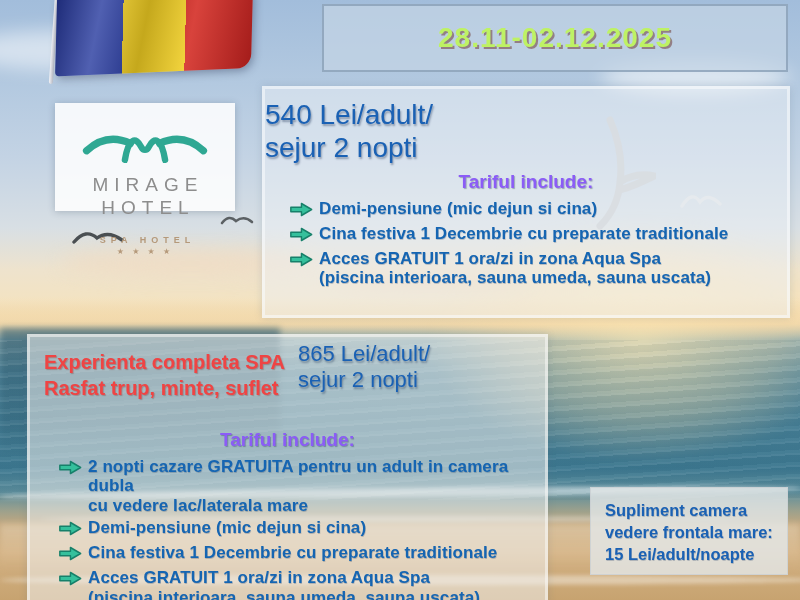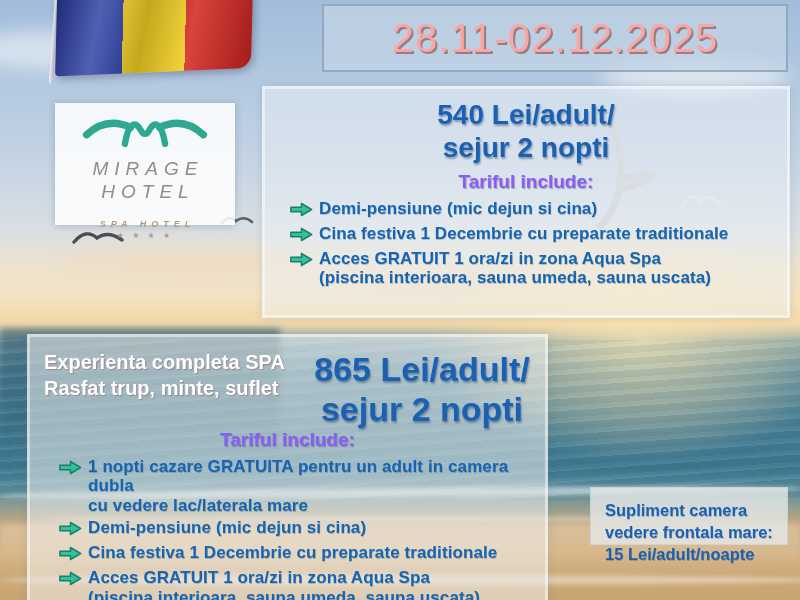--- a/index.html
+++ b/index.html
@@ -45,59 +45,59 @@
   .flag-pole{position:absolute;left:18px;top:0;width:4px;height:92px;
     background:linear-gradient(90deg,#f4f4f8,#b9bcc6);transform:rotate(4deg);border-radius:2px;}
   .flag{position:absolute;left:22px;top:2px;width:196px;height:78px;
     background:linear-gradient(90deg,#2a3da0 0 34%,#f0cd1e 34% 66%,#d2241c 66% 100%);
     transform:rotate(-2.5deg) skewX(-4deg);
     border-radius:0 6px 14px 4px;
     box-shadow:2px 3px 8px rgba(20,30,60,0.35);}
   .flag .shade{position:absolute;inset:0;border-radius:inherit;
     background:linear-gradient(100deg, rgba(0,0,20,0.28) 0%, rgba(255,255,255,0.18) 22%, rgba(0,0,20,0.18) 45%, rgba(255,255,255,0.14) 68%, rgba(0,0,20,0.22) 100%);}
   
-  .logo-box{position:absolute;left:55px;top:103px;width:180px;height:122px;
+  .logo-box{position:absolute;left:55px;top:103px;width:180px;height:108px;
     background:rgba(255,255,255,0.86);box-shadow:0 1px 7px rgba(40,60,80,0.25);
-    display:flex;flex-direction:column;align-items:center;justify-content:flex-start;padding-top:8px;box-sizing:border-box;font-style:italic;}
+    display:flex;flex-direction:column;align-items:center;justify-content:flex-start;padding-top:24px;box-sizing:border-box;}
   .logo-name{color:#8d8d8d;font-size:19px;letter-spacing:6px;font-weight:400;line-height:1.22;text-indent:6px;}
   .logo-sub{color:#b5997a;font-size:9px;letter-spacing:5px;font-weight:700;margin-top:16px;text-indent:5px;}
   .logo-stars{color:#b5997a;font-size:8px;letter-spacing:3px;margin-top:2px;}
   
   .panel{position:absolute;box-sizing:border-box;}
   .date-box{left:322px;top:4px;width:466px;height:68px;
     background:rgba(195,212,229,0.72);border:2px solid rgba(124,147,172,0.65);
     display:flex;align-items:center;justify-content:center;}
-  .date-text{font-size:40px;font-weight:400;color:#fca5a5;letter-spacing:1px;
+  .date-text{font-size:28px;font-weight:700;color:#bef264;letter-spacing:1px;
     text-shadow:2px 2px 0 rgba(96,28,18,0.45);}
   .offer1-box{left:262px;top:86px;width:528px;height:232px;
     background:rgba(238,243,247,0.48);border:3px solid rgba(250,252,254,0.55);
     box-shadow:0 0 8px rgba(90,110,130,0.2);}
   .offer2-box{left:27px;top:334px;width:521px;height:270px;
     background:rgba(241,241,239,0.55);border:3px solid rgba(252,252,250,0.5);border-bottom:none;
     box-shadow:0 0 8px rgba(90,110,130,0.2);}
-  .suppl-box{left:590px;top:487px;width:198px;height:58px;
+  .suppl-box{left:590px;top:487px;width:198px;height:88px;
     background:rgba(227,230,231,0.82);border:1px solid rgba(200,205,210,0.7);
     padding:12px 0 0 14px;}
   
-  .price{color:#1a61b4;font-weight:700;text-align:center;line-height:1.18;
+  .price{color:#1a61b4;font-weight:400;line-height:1.18;
     text-shadow:1px 2px 2px rgba(25,45,80,0.4);}
   .offer1-box .price{margin-top:9px;font-size:28px;}
   .includes{color:#8b5cf6;font-weight:800;font-size:19px;text-align:center;
     text-shadow:1px 1px 1px rgba(25,45,80,0.35);}
   .offer1-box .includes{margin-top:7px;}
   .list{list-style:none;margin:6px 0 0 0;padding:0 8px 0 24px;}
   .offer2-box .list{padding-left:28px;}
   .item{display:flex;align-items:flex-start;margin-bottom:3px;}
   .arrow{flex:0 0 30px;padding-top:3px;}
   .item-text{color:#1565b2;font-weight:700;font-size:17px;line-height:1.14;
     white-space:pre-line;letter-spacing:0.1px;
     text-shadow:0.5px 0.5px 0.5px rgba(30,60,100,0.25);}
-  .tagline{position:absolute;left:14px;top:12px;color:#ffffff;font-weight:800;font-size:20px;
+  .tagline{position:absolute;left:14px;top:12px;color:#ef4444;font-weight:800;font-size:20px;
     line-height:1.3;text-shadow:1px 1px 1px rgba(130,30,20,0.3);white-space:pre-line;}
-  .price2-block{position:absolute;left:268px;top:12px;width:248px;font-size:34px;}
+  .price2-block{position:absolute;left:268px;top:4px;width:248px;font-size:22px;}
   .offer2-head-spacer{height:92px;}
   .suppl-text{color:#1a61b4;font-weight:800;font-size:16.5px;line-height:1.33;white-space:pre-line;
     text-shadow:0.5px 0.5px 0.5px rgba(30,60,100,0.25);}
 </style>
 </head>
 <body>
 
 <div class="canvas">
 
   <div class="bg"></div>
@@ -209,21 +209,21 @@
     <div class="offer2-head-spacer"></div>
     <div class="includes">Tariful include:</div>
     <ul class="list">
 
         <li class="item">
           <span class="arrow">
             <svg width="24" height="15" viewBox="0 0 26 16">
               <path d="M2,5.5 h11.5 v-4 l11,6.5 -11,6.5 v-4 H2 z" fill="#35c09c" stroke="#17806a" stroke-width="1.6" stroke-linejoin="round"></path>
             </svg>
           </span>
-          <span class="item-text">1 nopti cazare GRATUITA pentru un adult in camera dubla
+          <span class="item-text">2 nopti cazare GRATUITA pentru un adult in camera dubla
 cu vedere lac/laterala mare</span>
         </li>
 
         <li class="item">
           <span class="arrow">
             <svg width="24" height="15" viewBox="0 0 26 16">
               <path d="M2,5.5 h11.5 v-4 l11,6.5 -11,6.5 v-4 H2 z" fill="#35c09c" stroke="#17806a" stroke-width="1.6" stroke-linejoin="round"></path>
             </svg>
           </span>
           <span class="item-text">Demi-pensiune (mic dejun si cina)</span>

